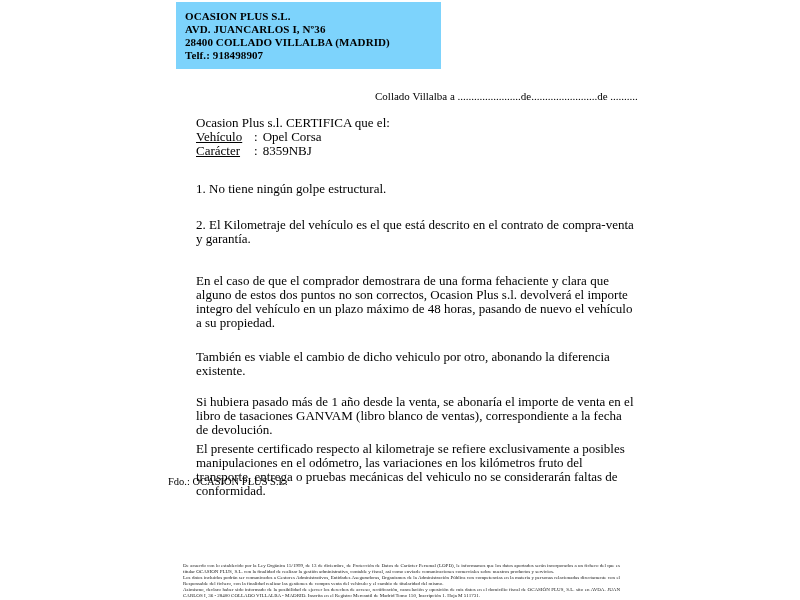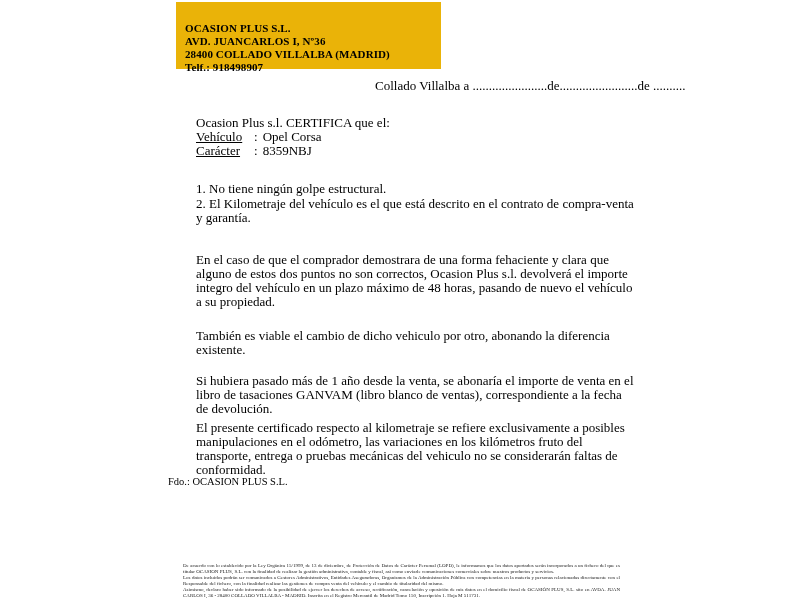--- a/index.html
+++ b/index.html
@@ -12,50 +12,50 @@
   .page {
     position:relative;
     width:800px; height:600px;
     background:#ffffff;
     overflow:hidden;
   }
   .company-block {
     position:absolute;
     left:176px; top:2px;
     width:265px; height:67px;
-    background:#eab308;
-    padding:20px 6px 4px 9px;
+    background:#7dd3fc;
+    padding:8px 6px 4px 9px;
     font-weight:bold;
     font-size:11px;
     line-height:13px;
     letter-spacing:0.1px;
   }
   .date-line {
     position:absolute;
-    left:375px; top:78px;
+    left:375px; top:90px;
     width:250px;
-    font-size:13px;
+    font-size:11px;
     white-space:nowrap;
   }
   .body-block {
     position:absolute;
     left:196px; top:116px;
     width:438px;
     font-size:13px;
     line-height:14px;
   }
   .kv-row { line-height:14px; }
   .kv-label {
     display:inline-block;
     width:58px;
     text-decoration:underline;
   }
   .kv-sep { padding-right:5px; }
   .point-1 { margin-top:24px; }
-  .point-2 { margin-top:1px; }
+  .point-2 { margin-top:22px; }
   .para-1 { margin-top:28px; }
   .para-2 { margin-top:20px; }
   .para-3 { margin-top:17px; }
   .para-4 { margin-top:5px; }
   .signature-line {
     position:absolute;
     left:168px; top:476px;
     font-size:10.5px;
   }
   .legal-block {

